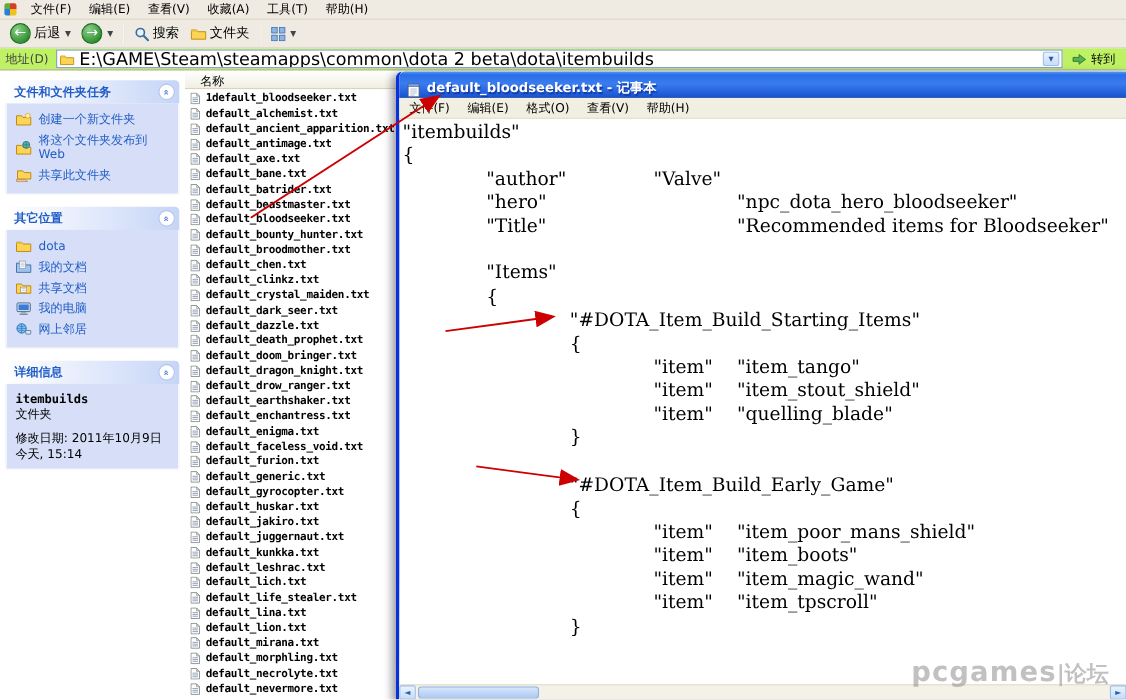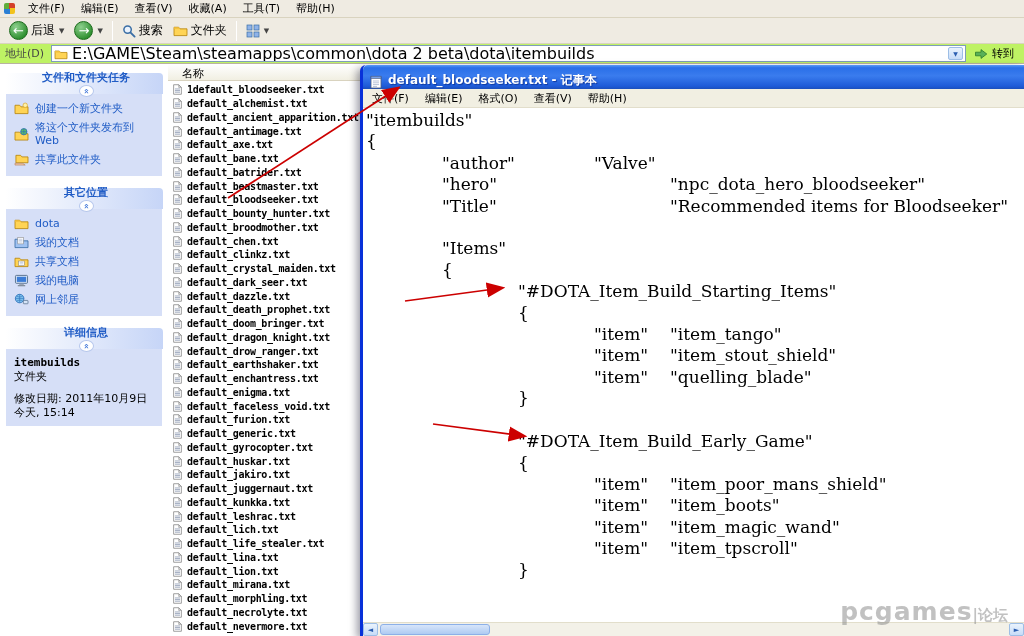--- a/index.html
+++ b/index.html
@@ -28,21 +28,21 @@
   .addr-dd { margin-left:auto; width:15px; height:13px; background:linear-gradient(#EAF3FD,#C7DCF8); border:1px solid #9DBEE6; border-radius:2px;
     display:flex; align-items:center; justify-content:center; font-size:6px; color:#2A5DB0; }
   .go-btn { display:flex; align-items:center; gap:4px; padding:0 7px 0 3px; }
 
   
   .main { position:absolute; top:65px; left:0; right:0; bottom:0; display:flex; }
 
   .taskpane { width:168px; background:linear-gradient(to bottom,#85A9E8 0%, #7396DE 55%, #6density 0) , linear-gradient(to bottom,#85A9E8,#6277D6); padding:8px 5px; overflow:hidden; flex:none; }
   .panel { margin-bottom:11px; }
   .panel-header { height:21px; background:linear-gradient(to right,#FFFFFF,#C6D5F7); border-radius:4px 4px 0 0;
-    display:flex; align-items:center; justify-content:center; padding:0 4px 0 8px; font-weight:bold; color:#215DC6;flex-direction:column; }
+    display:flex; align-items:center; justify-content:space-between; padding:0 4px 0 8px; font-weight:bold; color:#215DC6; }
   .chev-btn { width:15px; height:15px; border-radius:50%; background:#fff; border:1px solid #B5C6EC; color:#4A7EDB;
     display:flex; align-items:center; justify-content:center; }
   .chev-btn span { display:inline-block; transform:rotate(-90deg); font-size:9px; font-weight:bold; }
   .panel-body { background:#D6DFF7; border:1px solid #FFFFFF; border-top:none; padding:5px 4px 7px 6px; color:#215DC6; }
   .task-item { display:flex; gap:6px; align-items:center; padding:3px 0 3px 2px; cursor:default; }
   .task-item .lbl { line-height:13px; }
   .ico { flex:none; display:inline-flex; }
 
   .detail-name { font-weight:bold; color:#000; font-family:"DejaVu Sans Mono",monospace; margin:2px 0 1px 2px; }
   .detail-line { color:#000; margin:1px 0 0 2px; line-height:13px; }
@@ -71,21 +71,21 @@
   .sb-btn { width:15px; height:13px; background:linear-gradient(#EAF3FD,#C7DCF8); border:1px solid #9DBEE6; border-radius:2px;
     display:flex; align-items:center; justify-content:center; font-size:7px; color:#2A5DB0; }
   .sb-thumb { width:110px; height:11px; margin-left:2px; background:linear-gradient(#D7E5FA,#AECBF2); border:1px solid #8CB0E8; border-radius:3px; }
   .sb-track { flex:1; }
 
   
   .arrows { position:absolute; left:0; top:0; z-index:20; pointer-events:none; }
   .arrows line { stroke:#CC0000; stroke-width:1.7; }
   .watermark { position:absolute; right:16px; bottom:10px; z-index:30; pointer-events:none;
     color:#8F8F8F; opacity:.55; font-size:25px; font-weight:bold; letter-spacing:1px; }
-  .watermark .wm-small { font-size:15px; letter-spacing:0; }
+  .watermark .wm-small { font-size:20px; letter-spacing:0; }
 </style>
 </head>
 <body>
 
 <div class="menubar">
   <span class="win-icon"></span>
   <div class="menu-items">
       <span class="menu-item">文件(F)</span>
       <span class="menu-item">编辑(E)</span>
       <span class="menu-item">查看(V)</span>

